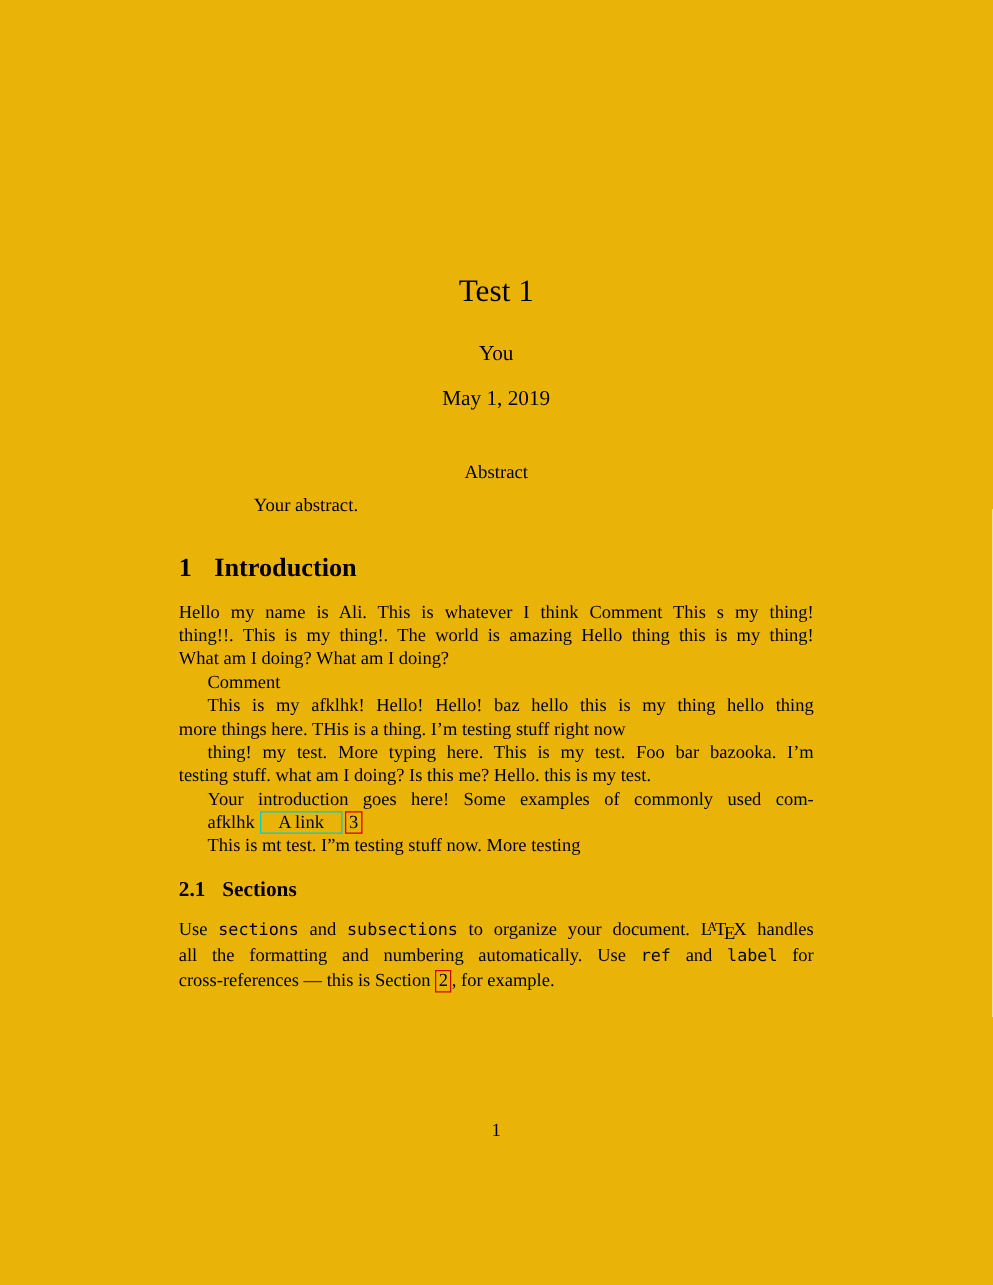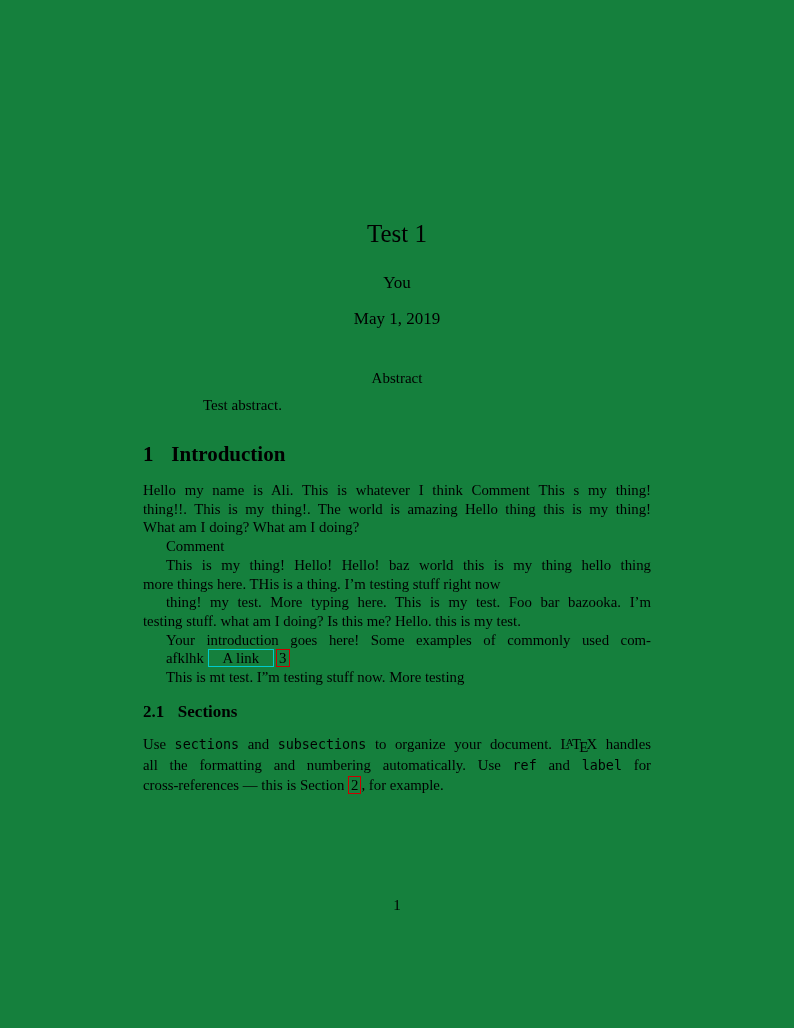--- a/index.html
+++ b/index.html
@@ -1,19 +1,19 @@
 <!DOCTYPE html>
 <html><head>
 <meta charset="utf-8">
 <style>
   html,body { margin:0; padding:0; background:#ffffff; }
   .page {
     position: relative;
     width: 794px; height: 1028px;
-    background: #15803d;
+    background: #eab308;
     font-family: "Liberation Serif", serif;
     color: #000000;
     overflow: hidden;
   }
   .column {
     position: absolute;
     left: 143px; top: 0;
     width: 508px;
   }
   .doc-title {
@@ -116,37 +116,37 @@
 <body>
 
 <div class="page">
   <div class="column">
 
     <div class="doc-title">Test 1</div>
     <div class="doc-author">You</div>
     <div class="doc-date">May 1, 2019</div>
 
     <div class="abstract-heading">Abstract</div>
-    <div class="abstract-body">Test abstract.</div>
+    <div class="abstract-body">Your abstract.</div>
 
     <div class="sec-heading">
       <span class="sec-num">1</span><span>Introduction</span>
     </div>
 
     <div class="body-block">
       <div class="para para-first">
         <div class="line j">Hello my name is Ali.  This is whatever I think Comment This s my thing!</div>
         <div class="line j">thing!!.  This is my thing!.  The world is amazing Hello thing this is my thing!</div>
         <div class="line last">What am I doing? What am I doing?</div>
       </div>
       <div class="para">
         <div class="line last ind">Comment</div>
       </div>
       <div class="para">
-        <div class="line j ind">This is my thing!  Hello!  Hello!  baz world this is my thing hello thing</div>
+        <div class="line j ind">This is my afklhk!  Hello!  Hello!  baz hello this is my thing hello thing</div>
         <div class="line last">more things here. THis is a thing. I’m testing stuff right now</div>
       </div>
       <div class="para">
         <div class="line j ind">thing! my test. More typing here. This is my test. Foo bar bazooka. I’m</div>
         <div class="line last">testing stuff. what am I doing? Is this me? Hello. this is my test.</div>
       </div>
       <div class="para">
         <div class="line j ind">Your introduction goes here!  Some examples of commonly used com-</div>
       </div>
       <div class="para">

